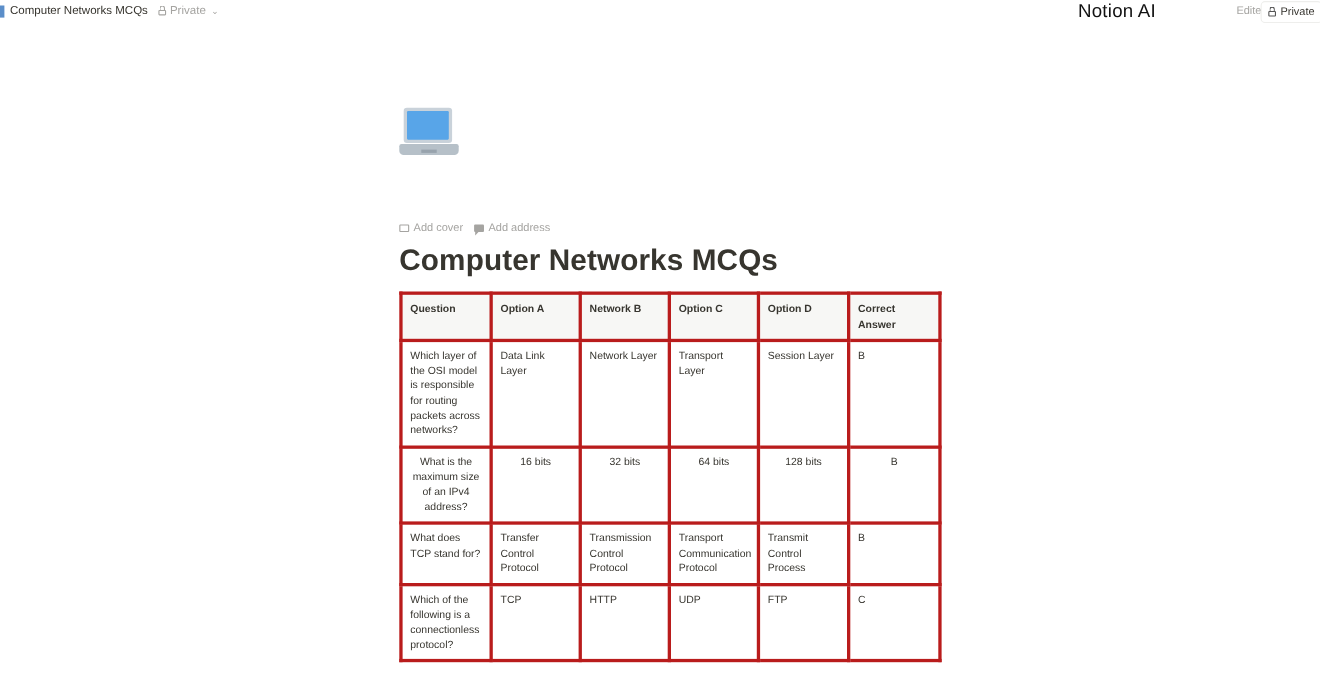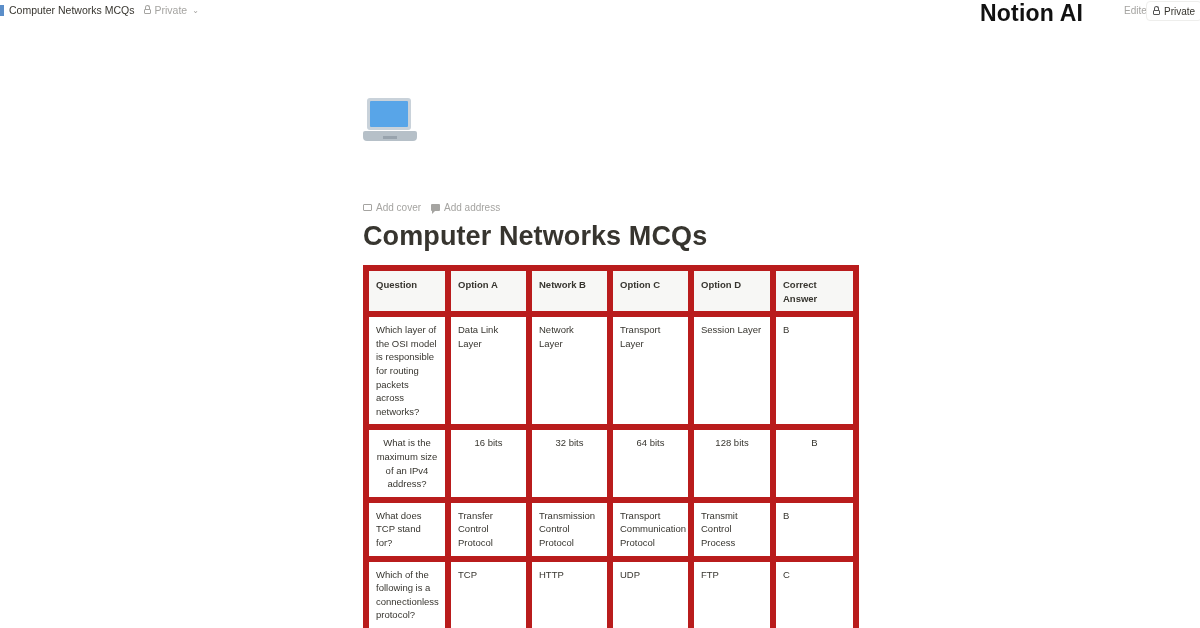--- a/index.html
+++ b/index.html
@@ -7,42 +7,42 @@
   body { font-family: "Liberation Sans", "DejaVu Sans", sans-serif; color: #37352f; position: relative; }
 
   .topbar { position: absolute; top: 0; left: 0; width: 1200px; height: 24px; }
   .crumb { position: absolute; left: 0; top: 4px; display: flex; align-items: center; font-size: 10.5px; color: #37352f; }
   .crumb .page-icon { width: 4px; height: 11px; background: #5b8ec9; margin-right: 5px; }
   .crumb .priv { margin-left: 10px; color: #a5a4a1; display: flex; align-items: center; gap: 3px; }
   .lock { display: inline-block; width: 7px; height: 5px; border: 1px solid currentColor; border-radius: 1px; position: relative; margin-top: 3px; }
   .lock::before { content: ""; position: absolute; left: 0px; top: -5px; width: 3px; height: 4px; border: 1px solid currentColor; border-bottom: none; border-radius: 3px 3px 0 0; }
   .chev { font-size: 8px; margin-left: 2px; }
 
-  .brand { position: absolute; left: 980px; top: 0px; font-size: 23px; font-weight: bold; color: #111; letter-spacing: 0.2px; }
+  .brand { position: absolute; left: 980px; top: 0px; font-size: 17px; font-weight: normal; color: #111; letter-spacing: 0.2px; }
   .edited { position: absolute; left: 1124px; top: 5px; font-size: 10px; color: #a5a4a1; }
   .share { position: absolute; left: 1146px; top: 1px; height: 20px; padding: 0 6px; display: flex; align-items: center; gap: 4px; font-size: 10px; color: #37352f; border: 1px solid #eeeeec; border-radius: 4px; background: #fff; }
   .share .lock { color: #555; }
 
   .page { position: absolute; left: 363px; top: 96px; width: 490px; }
   .emoji { width: 54px; height: 48px; position: relative; }
   .laptop-screen { position: absolute; left: 4px; top: 2px; width: 44px; height: 32px; background: #c9d2da; border-radius: 3px; }
   .laptop-screen::after { content: ""; position: absolute; left: 3px; top: 3px; width: 38px; height: 26px; background: #58a5e8; border-radius: 1px; }
   .laptop-base { position: absolute; left: 0; top: 35px; width: 54px; height: 10px; background: #b6c0c8; border-radius: 2px 2px 4px 4px; }
   .laptop-base::after { content: ""; position: absolute; left: 20px; top: 5px; width: 14px; height: 3px; background: #98a3ad; }
 
   .page-actions { display: flex; gap: 10px; margin-top: 10px; font-size: 10px; color: #a5a4a1; align-items: center; }
   .page-actions .act { display: flex; align-items: center; gap: 4px; margin-top: 48px; }
   .ic-img { width: 9px; height: 7px; border: 1px solid #a5a4a1; border-radius: 1px; }
   .ic-cmt { width: 9px; height: 7px; background: #a5a4a1; border-radius: 1px; position: relative; }
   .ic-cmt::after { content: ""; position: absolute; left: 1px; bottom: -3px; border-left: 3px solid #a5a4a1; border-bottom: 3px solid transparent; }
 
   h1 { font-size: 27px; font-weight: bold; color: #37352f; margin-top: 8px; letter-spacing: 0.1px; }
 
   table { border-collapse: collapse; margin-top: 13px; width: 490px; table-layout: fixed; font-size: 9.5px; }
-  th, td { border: 6px solid #b91c1c; padding: 6px 7px; text-align: left; vertical-align: top; line-height: 13.6px; }
+  th, td { border: 3px solid #b91c1c; padding: 6px 7px; text-align: left; vertical-align: top; line-height: 13.6px; }
   th { background: #f7f7f5; font-weight: bold; color: #37352f; padding: 7px 7px 6px; }
   td { color: #37352f; }
   col.c1 { width: 82px; } col.c2 { width: 81px; } col.c3 { width: 81px; } col.c4 { width: 81px; } col.c5 { width: 82px; } col.c6 { width: 83px; }
   tr.r0 td { height: 92px; } tr.r1 td { height: 64px; text-align: center; } tr.r2 td { height: 105px; } tr.r3 td { height: 51px; } tr.r4 td { height: 64px; }
 </style>
 </head>
 <body>
 
 <div class="topbar">
   <div class="crumb">

